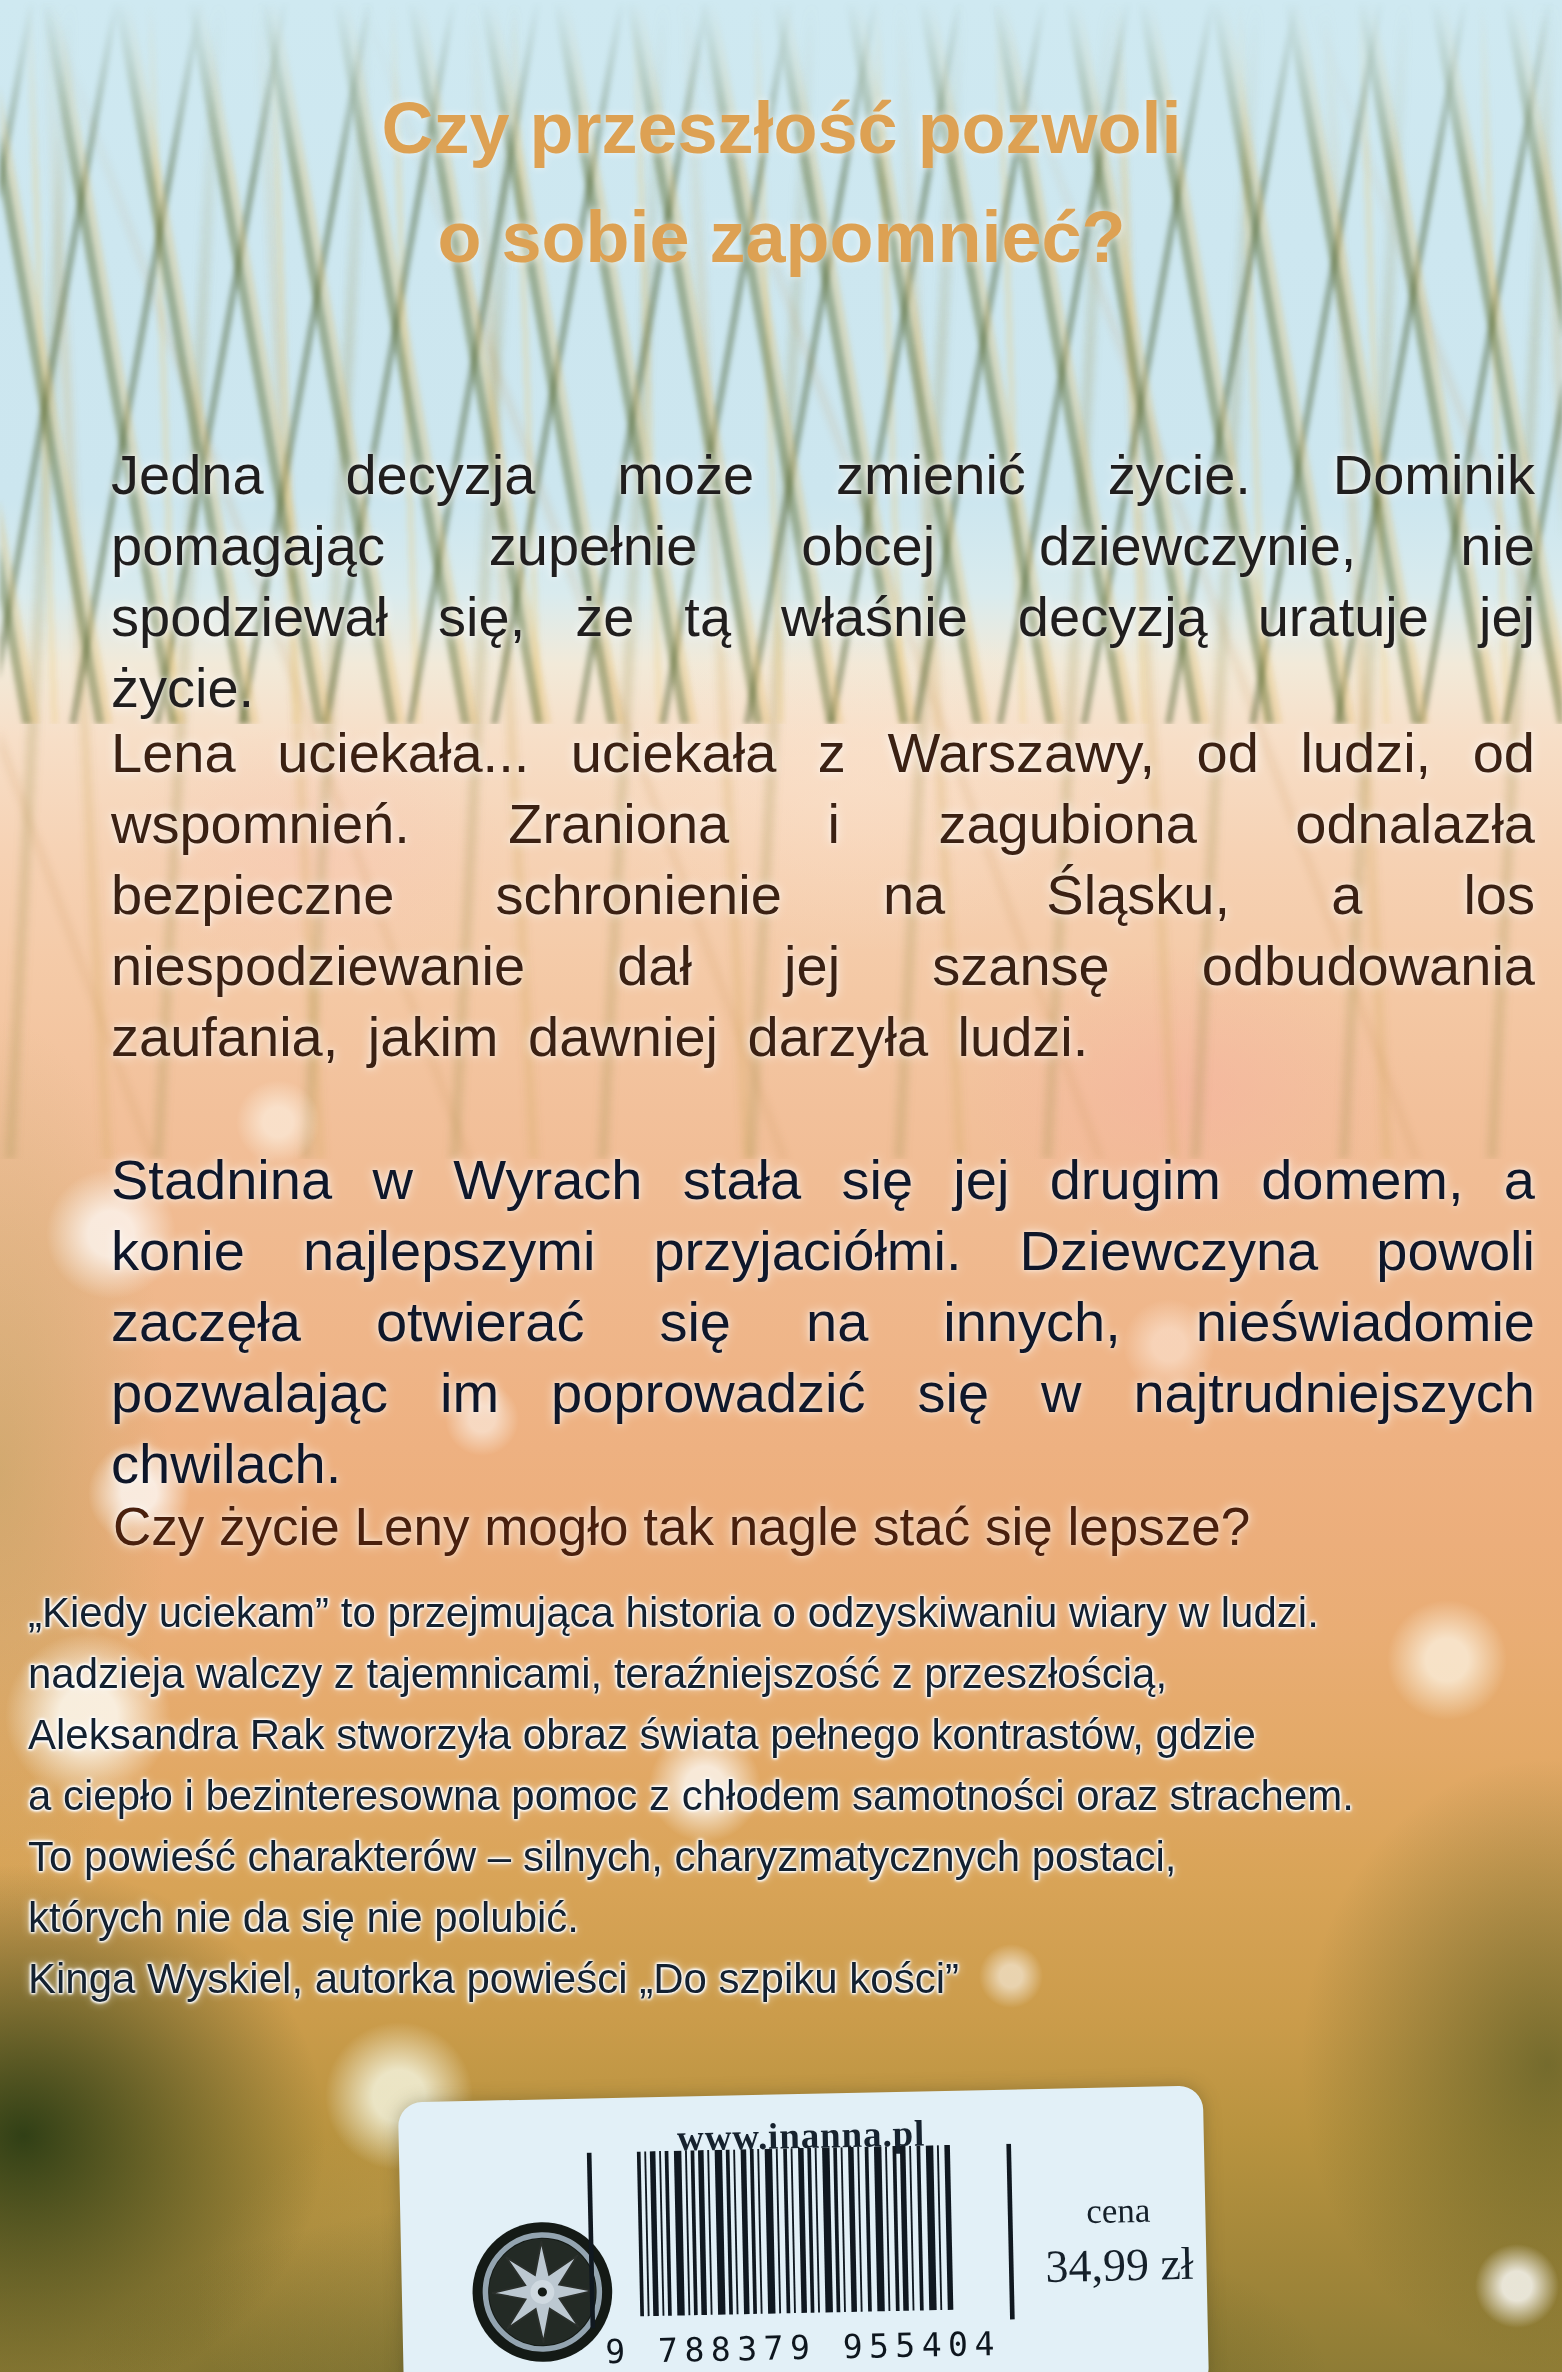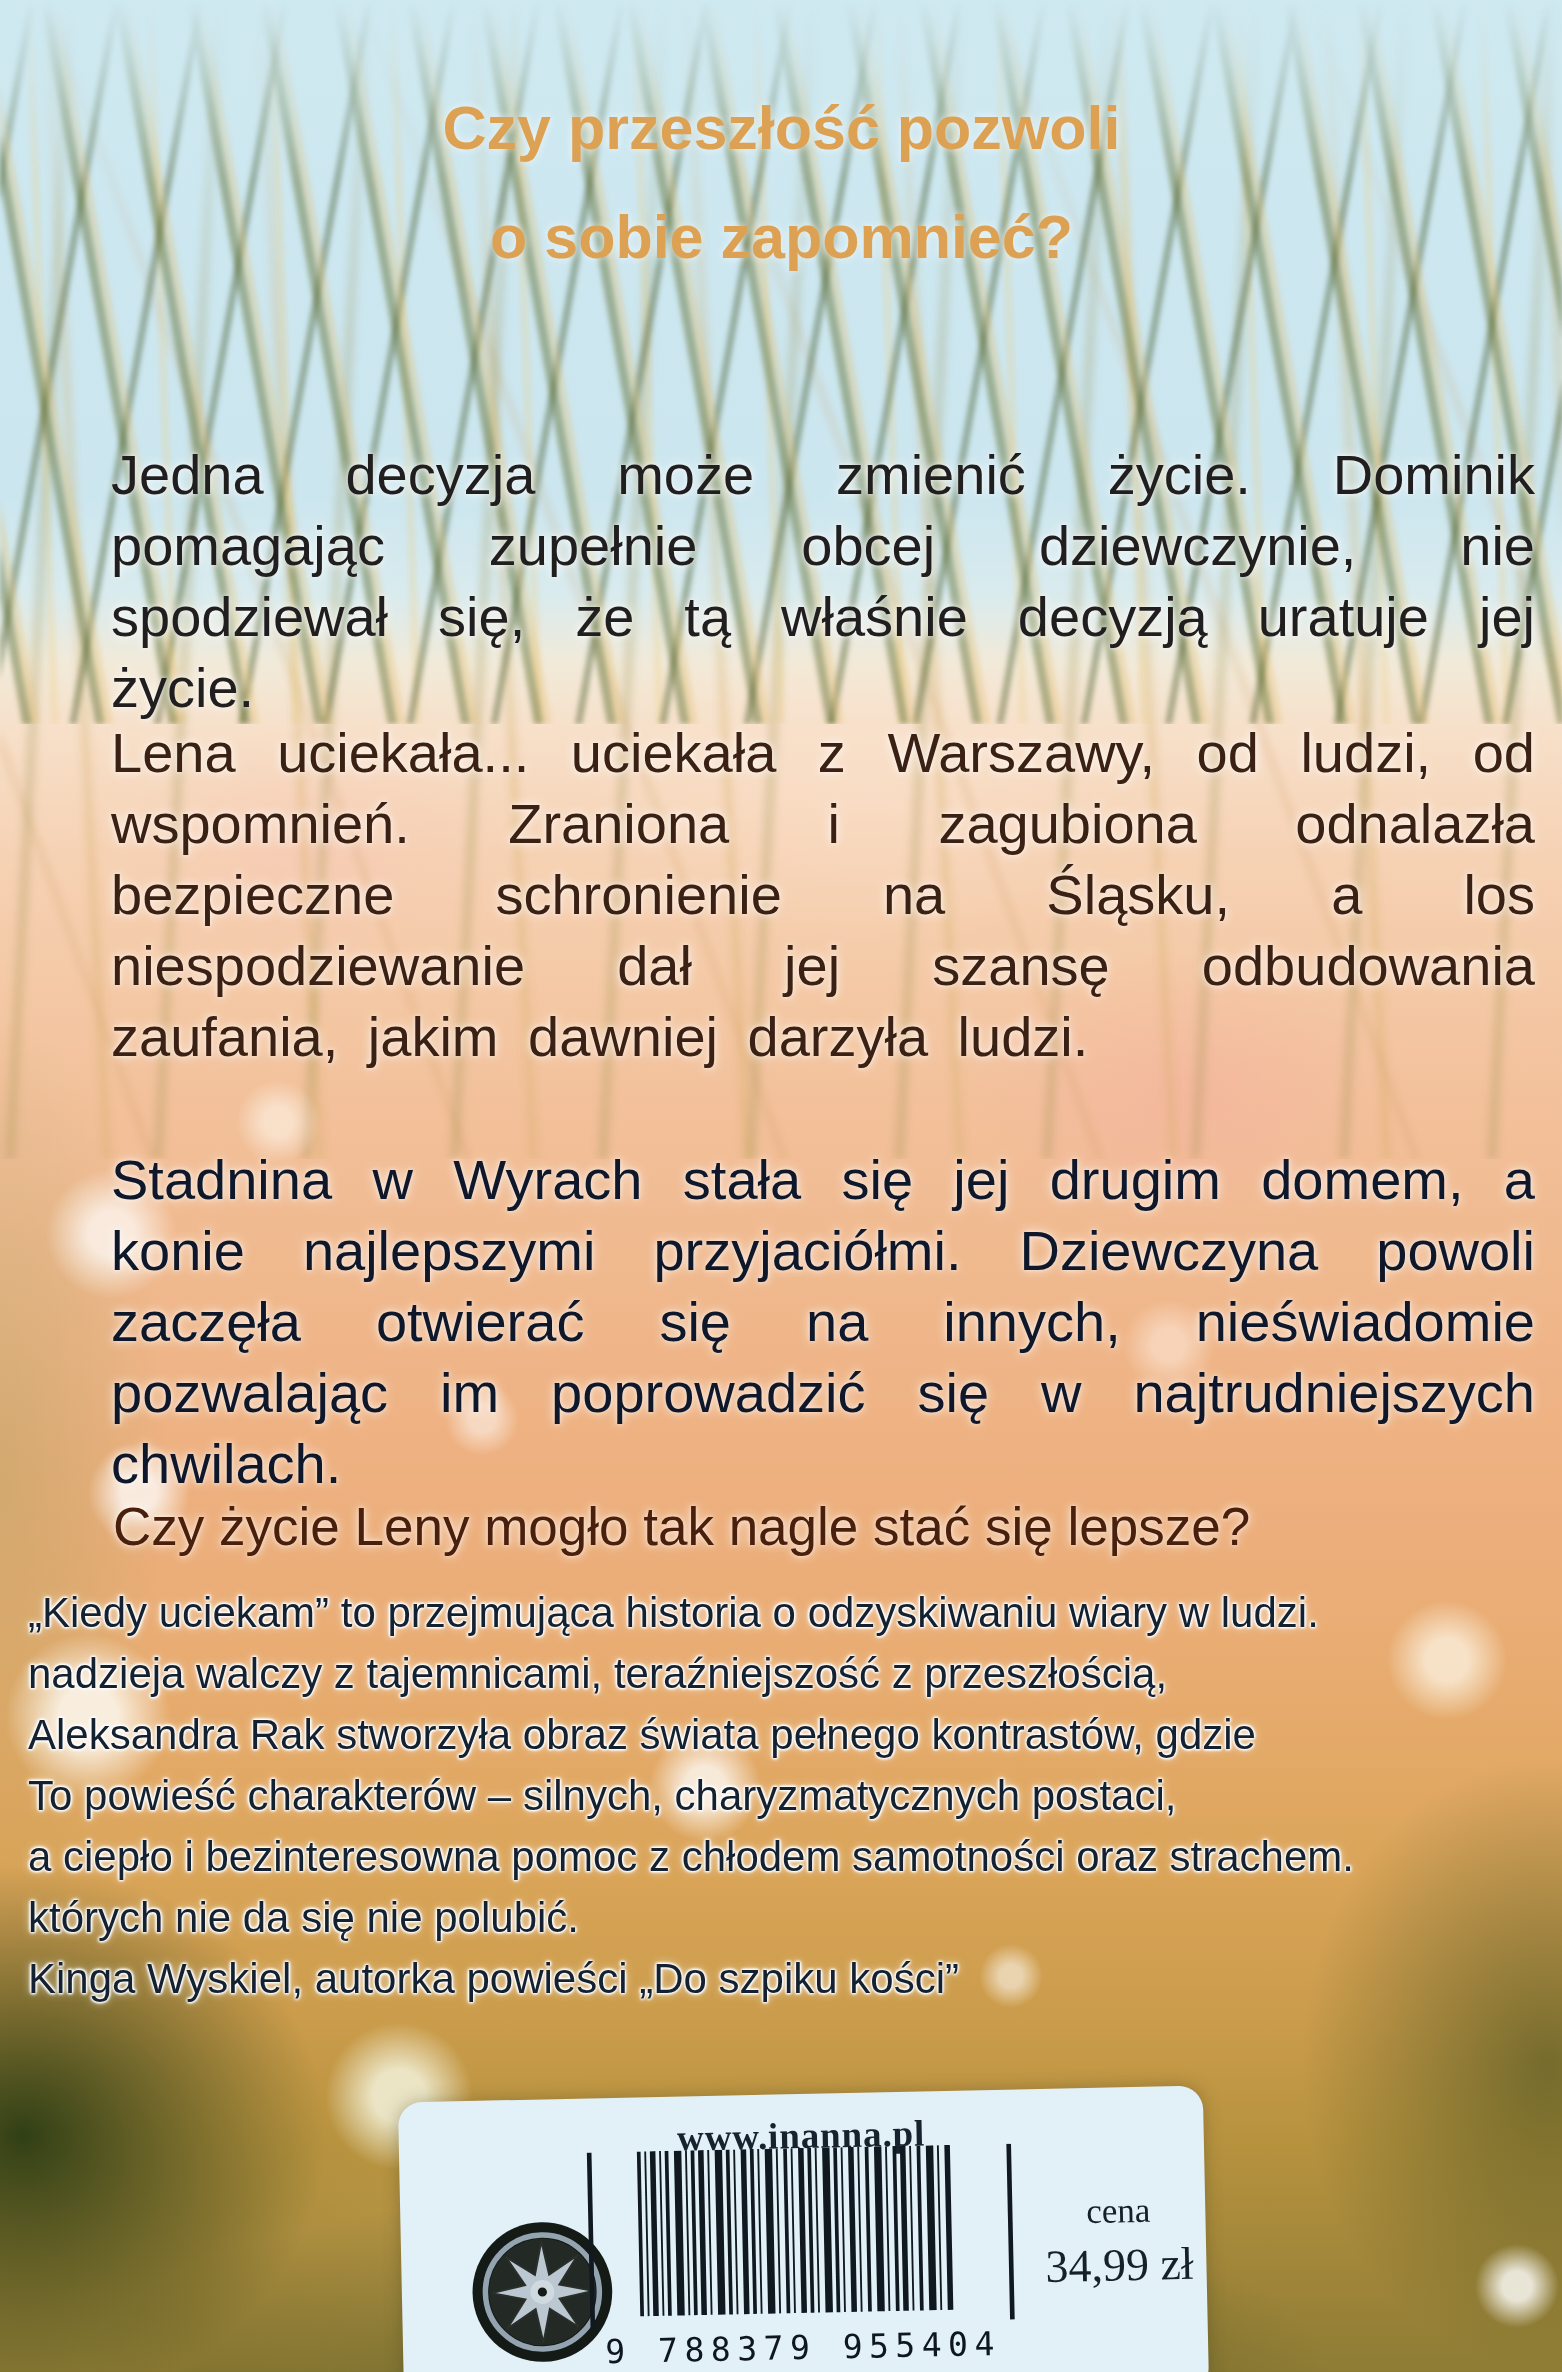--- a/index.html
+++ b/index.html
@@ -62,21 +62,21 @@
       radial-gradient(circle 46px at 1169px 1345px, rgba(255,240,230,.5) 0 35%, rgba(255,240,230,0) 100%),
       radial-gradient(circle 60px at 1447px 1660px, rgba(255,255,245,.65) 0 35%, rgba(255,255,245,0) 100%),
       radial-gradient(circle 74px at 399px 2096px, rgba(250,255,240,.75) 0 35%, rgba(250,255,240,0) 100%),
       radial-gradient(circle 51px at 839px 2273px, rgba(255,255,255,.85) 0 35%, rgba(255,255,255,0) 100%),
       radial-gradient(circle 42px at 1517px 2286px, rgba(255,255,255,.8) 0 35%, rgba(255,255,255,0) 100%),
       radial-gradient(circle 32px at 1011px 1976px, rgba(255,255,255,.55) 0 35%, rgba(255,255,255,0) 100%);
   }
   
   .title{
     position:absolute; top:74px; left:0; width:100%; margin:0;
-    text-align:center; font-size:61px; line-height:109px; font-weight:600;
+    text-align:center; font-size:72px; line-height:109px; font-weight:600;
     color:#dda153; text-shadow:0 0 8.3px rgba(255,255,255,.65);
   }
   .title span{display:block;}
   .para{
     position:absolute; left:97px; width:1424px; margin:14px;
     text-align:justify; font-size:56px; line-height:71px; word-spacing:.25em;
     text-shadow:0 0 11px rgba(255,255,255,.85), 0 0 4.6px rgba(255,255,255,.6);
   }
   .p1{top:425px; color:#201e1e;}
   .p2{top:703px; color:#3b2113;}
@@ -143,22 +143,22 @@
   <p class="para p1">Jedna decyzja może zmienić życie. Dominik pomagając zupełnie obcej dziewczynie, nie spodziewał się, że tą właśnie decyzją uratuje jej życie.</p>
   <p class="para p2">Lena uciekała... uciekała z Warszawy, od ludzi, od wspomnień. Zraniona i zagubiona odnalazła bezpieczne schronienie na Śląsku, a los niespodziewanie dał jej szansę odbudowania zaufania, jakim dawniej darzyła ludzi.</p>
   <p class="para p3">Stadnina w Wyrach stała się jej drugim domem, a konie najlepszymi przyjaciółmi. Dziewczyna powoli zaczęła otwierać się na innych, nieświadomie pozwalając im poprowadzić się w najtrudniejszych chwilach.</p>
 
   <p class="question">Czy życie Leny mogło tak nagle stać się lepsze?</p>
 
   <div class="review">
     <div>„Kiedy uciekam” to przejmująca historia o odzyskiwaniu wiary w ludzi.</div>
     <div>nadzieja walczy z tajemnicami, teraźniejszość z przeszłością,</div>
     <div>Aleksandra Rak stworzyła obraz świata pełnego kontrastów, gdzie</div>
+    <div>a ciepło i bezinteresowna pomoc z chłodem samotności oraz strachem.</div>
     <div>To powieść charakterów – silnych, charyzmatycznych postaci,</div>
-    <div>a ciepło i bezinteresowna pomoc z chłodem samotności oraz strachem.</div>
     <div>których nie da się nie polubić.</div>
     <div class="attr">Kinga Wyskiel, autorka powieści „Do szpiku kości”</div>
   </div>
 
   <div class="label">
     <div class="site">www.inanna.pl</div>
 
     <svg class="logo" viewBox="-80 -80 160 160" aria-hidden="true">
       <circle cx="0" cy="0" r="76" fill="#141a16"></circle>
       <circle cx="0" cy="0" r="62" fill="none" stroke="#93a4b0" stroke-width="6"></circle>

